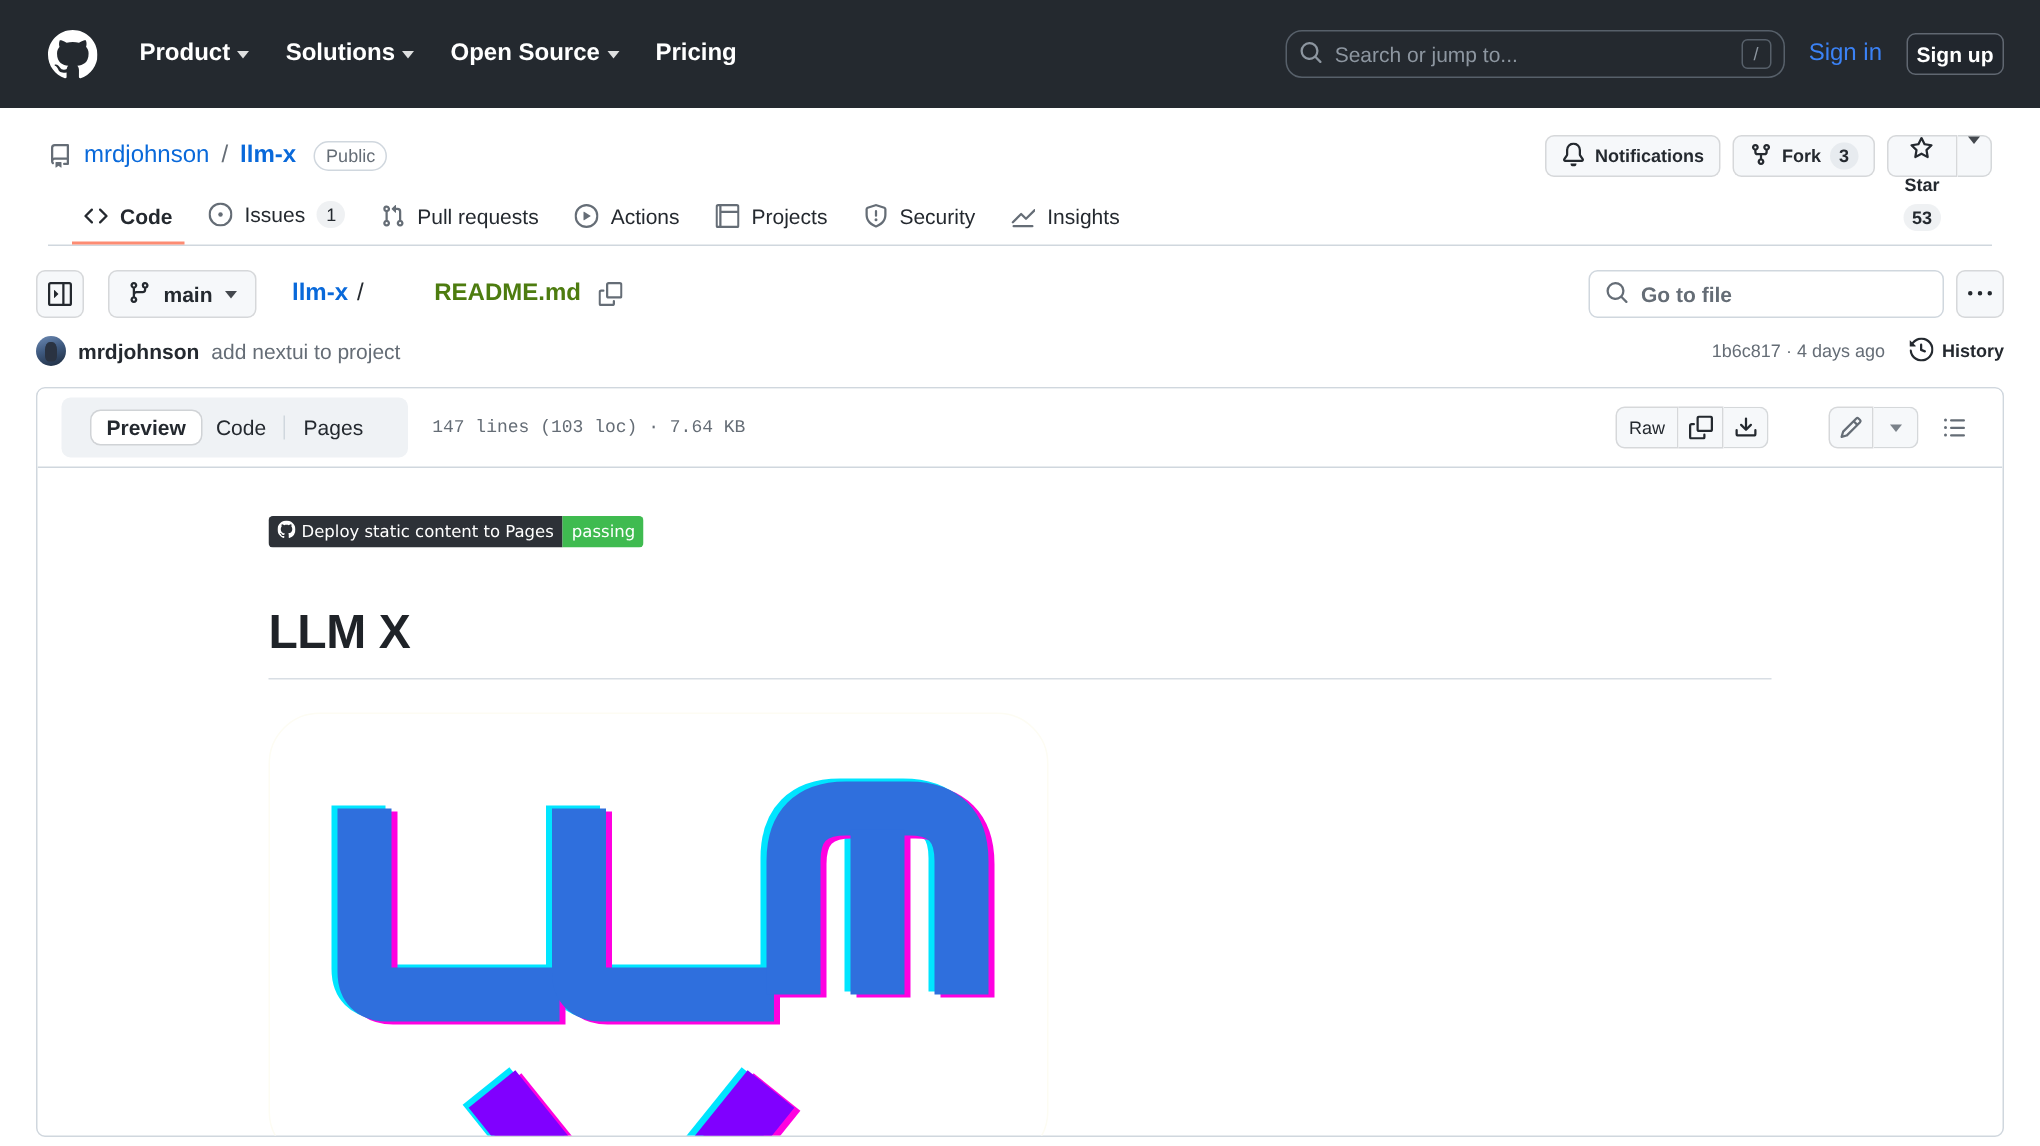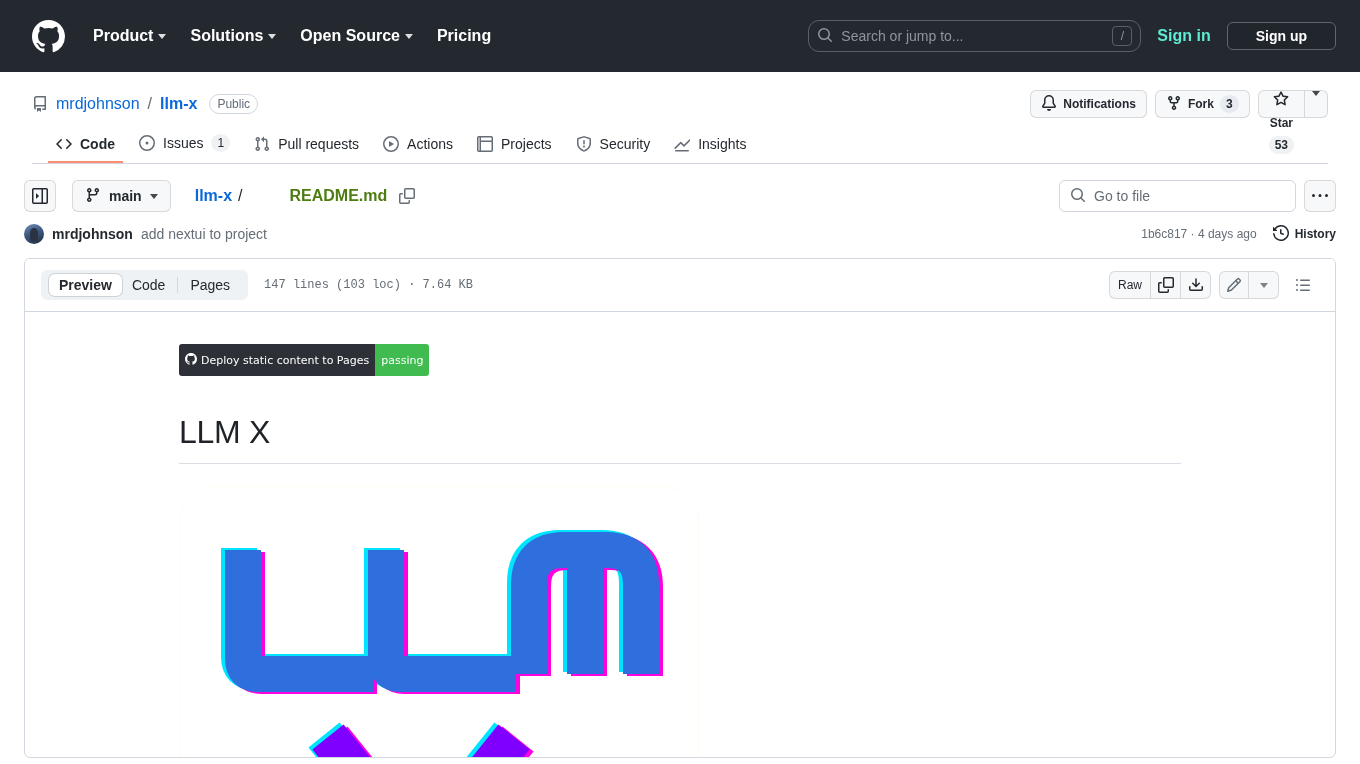--- a/index.html
+++ b/index.html
@@ -53,27 +53,27 @@
     font-size: 14px;
     cursor: pointer;
   }
   .search-box .ph { flex: 1; color: #8d96a0; }
   .slash-badge {
     border: 1px solid #57606a; border-radius: 4px;
     color: #8d96a0; font-size: 12px;
     width: 20px; height: 20px; line-height: 18px; text-align: center;
   }
   .signin {
-    color: #5eead4; font-size: 16px; font-weight: bold;
+    color: #3b82f6; font-size: 16px; font-weight: normal;
     padding: 8px 16px; cursor: pointer; white-space: nowrap;
   }
   .signup {
     color: #ffffff; font-size: 14px; font-weight: bold;
     border: 1px solid #606771; border-radius: 6px;
-    padding: 5px 28px; cursor: pointer; white-space: nowrap;
+    padding: 5px 6px; cursor: pointer; white-space: nowrap;
     background: #21262d;
   }
 
   
   .repo-header { padding: 16px 32px 0 32px; background: #fff; }
   .repo-title-row { display: flex; align-items: center; min-height: 32px; }
   .repo-title { display: flex; align-items: center; gap: 8px; font-size: 16px; }
   .repo-icon { color: #656d76; display: flex; }
   .repo-owner { color: #0969da; font-weight: normal; cursor: pointer; }
   .repo-sep { color: #656d76; }
@@ -148,21 +148,21 @@
     cursor: pointer; margin-left: 8px;
   }
   .breadcrumb {
     font-size: 16px; margin-left: 16px;
     display: flex; align-items: center; gap: 6px;
   }
   .breadcrumb .crumb-link { color: #0969da; font-weight: bold; cursor: pointer; }
   .breadcrumb .crumb-sep { color: #24292f; font-weight: normal; }
   .breadcrumb .crumb-cur { color: #4d7c0f; font-weight: bold; margin-left: 41px; }
   .copy-path { margin-left: 6px; color: #656d76; cursor: pointer; display: flex; }
-  .file-nav-right { margin-left: auto; display: flex; align-items: center; gap: 8px; }
+  .file-nav-right { margin-left: auto; display: flex; align-items: center; gap: 8px; font-weight: bold; }
   .goto-file {
     width: 237px; height: 32px;
     border: 1px solid #d0d7de; border-radius: 6px;
     background: #fff; color: #656d76; font-size: 14px;
     display: flex; align-items: center; gap: 8px; padding: 0 10px;
     cursor: pointer;
   }
 
   
   .commit-row {
@@ -202,21 +202,21 @@
   .panel-head {
     display: flex; align-items: center;
     height: 53px; padding: 0 16px;
     border-bottom: 1px solid #d0d7de;
     background: #fff;
   }
   .seg {
     display: inline-flex; align-items: center;
     background: #eff2f5;
     border-radius: 6px;
-    padding: 8px;
+    padding: 20px;
     height: 30px;
   }
   .seg-item {
     font-size: 14px; color: #24292f;
     padding: 0 10px; line-height: 22px;
     border-radius: 6px; cursor: pointer;
     display: flex; align-items: center; height: 22px;
     position: relative;
   }
   .seg-item.active {
@@ -224,46 +224,46 @@
     box-shadow: 0 0 0 1px rgba(31,35,40,0.15);
   }
   .seg-divider { width: 1px; height: 16px; background: #d0d7de; margin: 0 2px; align-self: center; }
   .file-meta { font-size: 12px; color: #656d76; margin-left: 16px; }
   .panel-head-right { margin-left: auto; display: flex; align-items: center; gap: 8px; }
   .mini-btn {
     height: 28px; display: inline-flex; align-items: center; justify-content: center;
     padding: 0 8px; border: 1px solid rgba(31,35,40,0.15);
     background: #f6f8fa; color: #24292f; font-size: 12px; cursor: pointer;
   }
-  .grp { display: flex; }
+  .grp { display: flex; margin-left: 32px; }
   .grp .mini-btn { border-radius: 0; border-left-width: 0; }
   .grp .mini-btn:first-child { border-radius: 6px 0 0 6px; border-left-width: 1px; }
   .grp .mini-btn:last-child { border-radius: 0 6px 6px 0; }
   .icon-only { width: 30px; padding: 0; }
 
   
   .md { padding: 32px 0 0 0; }
   .md-inner { max-width: 1034px; margin: 0 auto; padding: 0 16px; }
   .badge-img {
     display: inline-flex; align-items: center;
-    height: 32px; border-radius: 3px; overflow: hidden;
+    height: 21px; border-radius: 3px; overflow: hidden;
     font-size: 11px; font-family: "DejaVu Sans", sans-serif;
   }
   .badge-left {
     background: #2d3137; color: #fff;
     display: flex; align-items: center; gap: 4px;
     padding: 0 6px; height: 100%;
   }
   .badge-right {
     background: #3fbb50; color: #fff;
     padding: 0 6px; height: 100%;
     display: flex; align-items: center;
   }
   h1.md-h1 {
-    font-size: 32px; font-weight: normal; color: #1f2328;
+    font-size: 32px; font-weight: bold; color: #1f2328;
     margin: 38px 0 0 0; padding-bottom: 12px;
     border-bottom: 1px solid #d8dee4;
     letter-spacing: -0.3px;
   }
   .logo-wrap {
     margin-top: 22px;
     width: 520px; height: 300px;
     border: 1px solid #fdfcf3;
     border-radius: 34px;
     position: relative;

